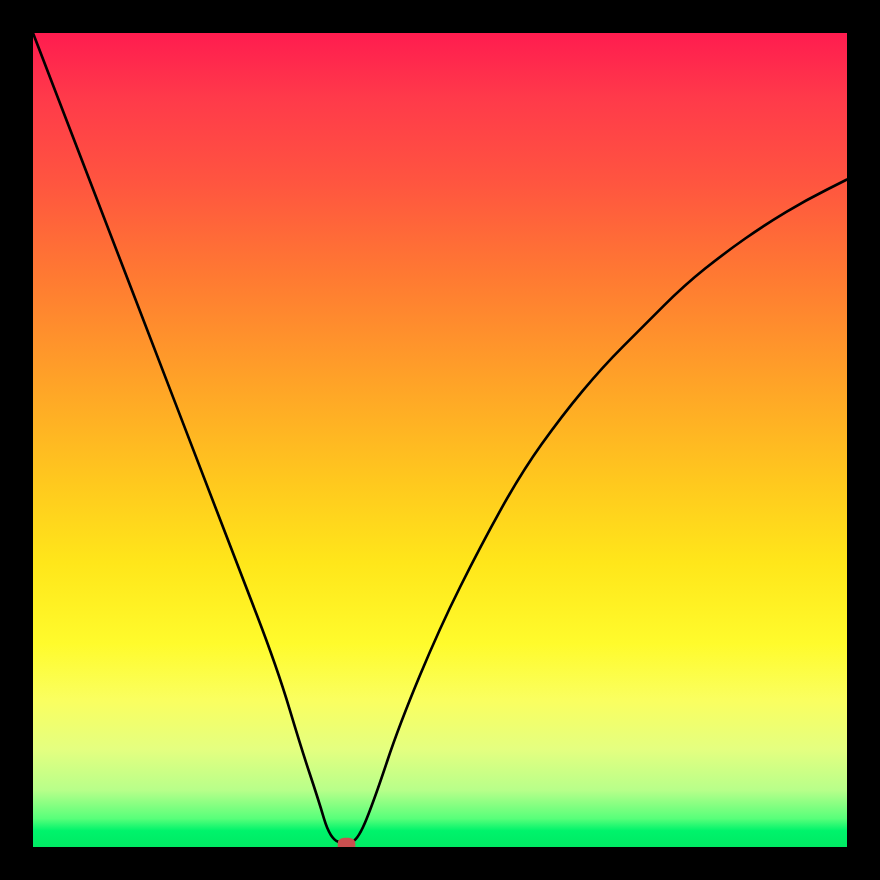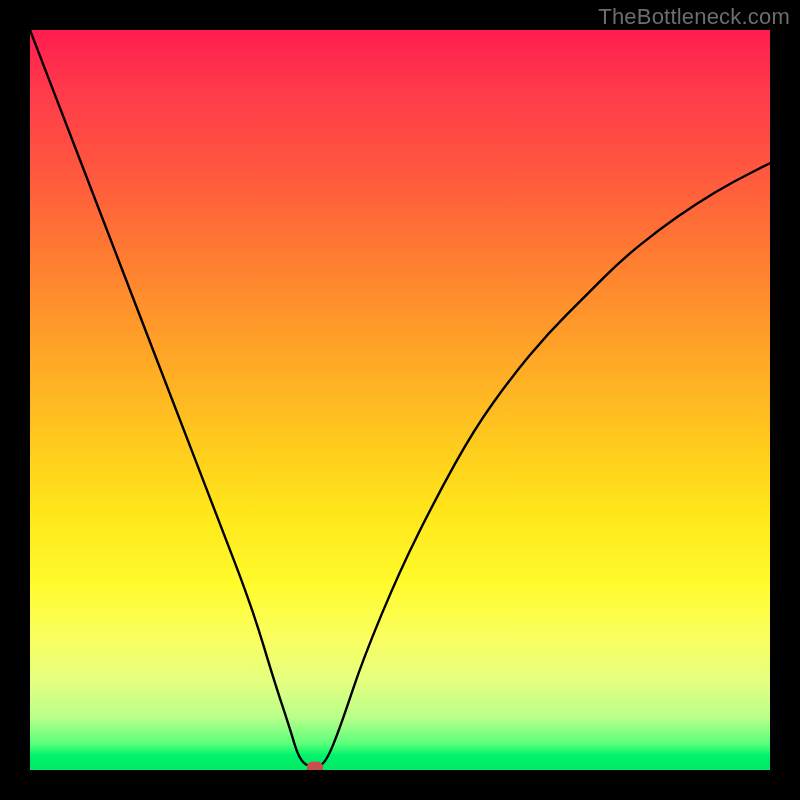--- a/index.html
+++ b/index.html
@@ -72,21 +72,20 @@
     border-radius: 6px / 5px;
     transform: translate(-50%, -50%);
     z-index: 6;
   }
 </style>
 </head>
 <body>
 
 <div class="frame">
 
-  <div class="watermark">TheBottleneck.com</div>
 
   <div class="plot-area">
     <div class="gradient"></div>
 
     <svg class="curve" viewBox="0 0 740 740" preserveAspectRatio="none">
       <path id="curve-path" fill="none" stroke="#000" stroke-width="2.4" stroke-linejoin="round" stroke-linecap="round" d="M 0.00 0.00 Q 0.00 0.00 18.50 48.10 Q 37.00 96.20 55.50 144.30 Q 74.00 192.40 92.50 240.50 Q 111.00 288.60 129.50 336.70 Q 148.00 384.80 166.50 432.90 Q 185.00 481.00 203.50 529.10 Q 222.00 577.20 233.10 614.20 Q 244.20 651.20 251.60 673.40 Q 259.00 695.60 264.55 714.10 Q 270.10 732.60 277.50 735.19 Q 284.90 737.78 290.45 735.19 Q 296.00 732.60 303.40 714.10 Q 310.80 695.60 321.90 662.30 Q 333.00 629.00 351.50 584.60 Q 370.00 540.20 388.50 503.20 Q 407.00 466.20 425.50 432.90 Q 444.00 399.60 462.50 373.70 Q 481.00 347.80 499.50 325.60 Q 518.00 303.40 536.50 284.90 Q 555.00 266.40 573.50 247.90 Q 592.00 229.40 610.50 214.60 Q 629.00 199.80 647.50 186.85 Q 666.00 173.90 684.50 162.80 Q 703.00 151.70 721.50 142.45 L 740.00 133.20"></path>
     </svg>
 
     <div id="marker" class="marker" style="left: 284.9px; top: 737.78px; background: rgb(201, 79, 79);"></div>
   </div>

